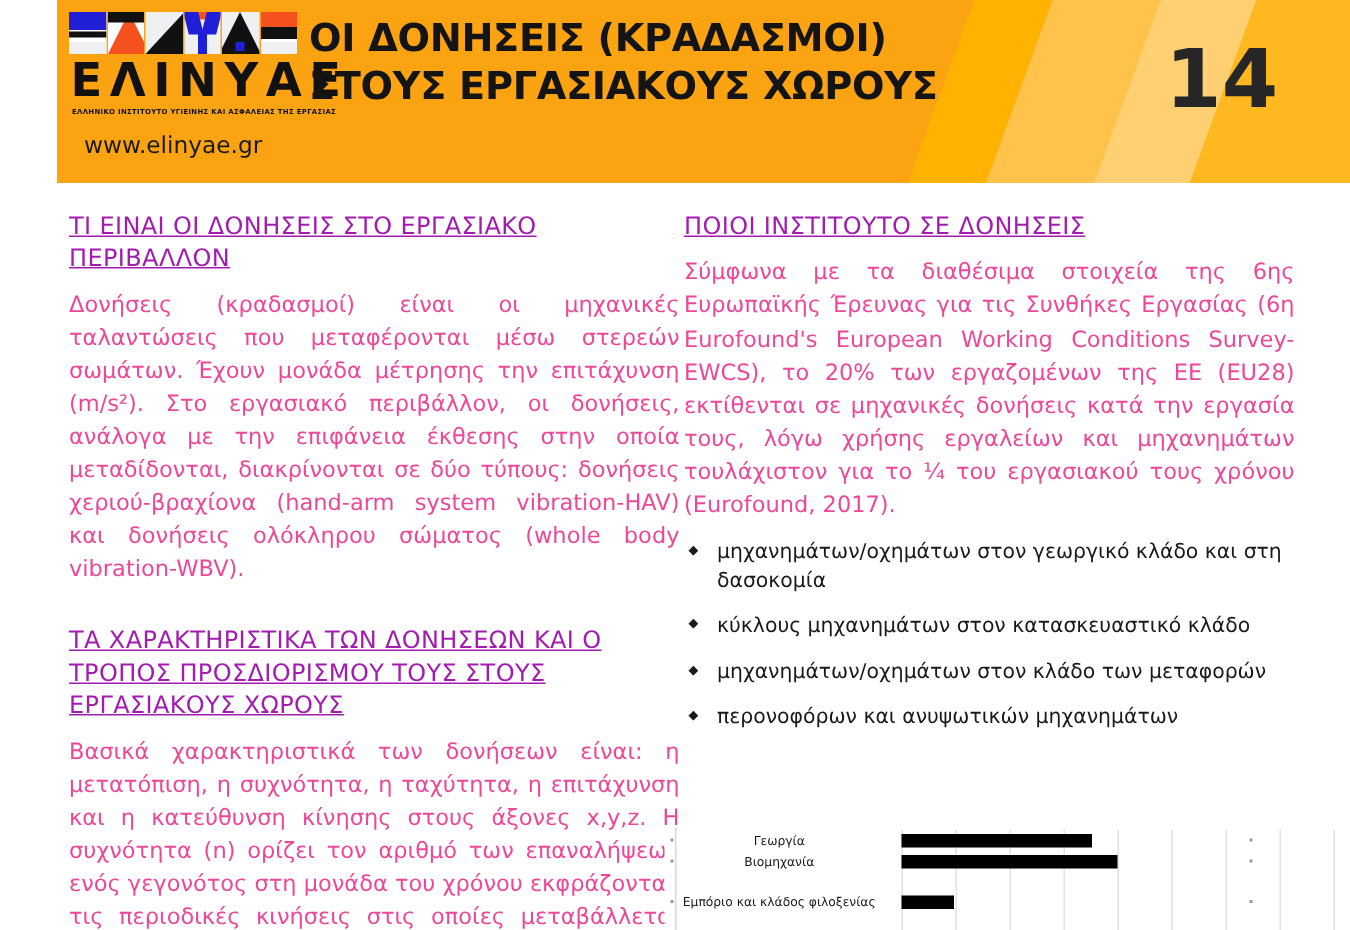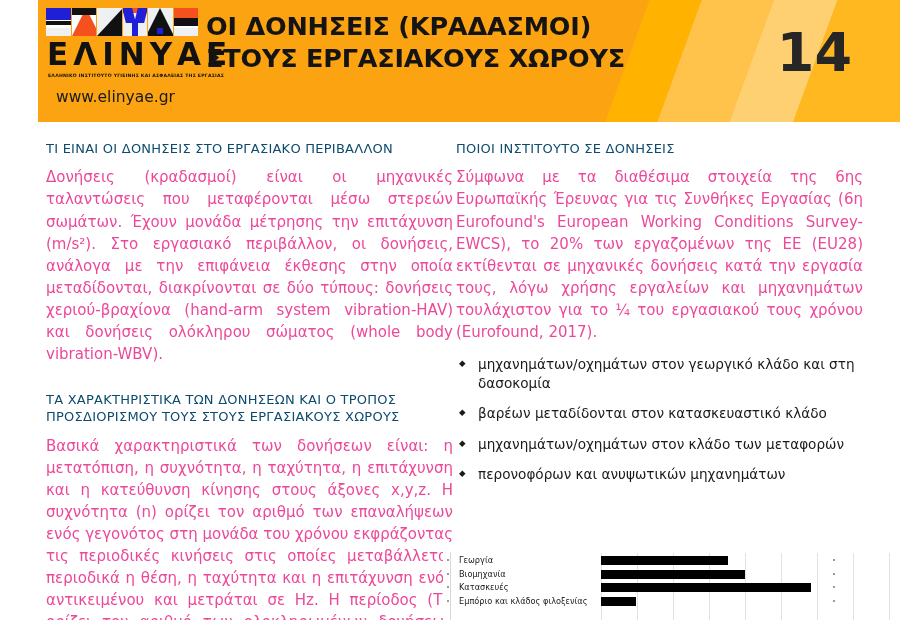--- a/index.html
+++ b/index.html
@@ -165,25 +165,26 @@
   .col {
     position: absolute;
     top: 18px;
     width: 407px;
   }
   .col-left  { left: 46px; }
   .col-right { left: 456px; }
 
   h2.section-heading {
     margin: 0 0 9px 0;
-    font-size: 13px;
+    font-size: 16px;
     font-weight: normal;
-    color: #0c4a6e;
+    color: #a21caf;
     letter-spacing: 0.25px;
     line-height: 1.34;
+    text-decoration: underline;
   }
   h2.section-heading.spaced { margin-top: 26px; }
 
   p.body-text {
     margin: 0 0 12px 0;
     font-size: 15px;
     line-height: 1.47;
     color: #ec4899;
     text-align: justify;
   }
@@ -242,24 +243,24 @@
     background: #e2e2e2;
   }
   .bar-row {
     position: absolute;
     left: 0;
     width: 450px;
     height: 13px;
   }
   .bar-label {
     position: absolute;
-    left: 16px;
+    left: 0;
     top: 0;
     width: 153px;
-    text-align: left;
+    text-align: center;
     font-size: 8.2px;
     line-height: 13px;
     color: #1a1a1a;
     white-space: nowrap;
     overflow: hidden;
   }
   .bar-rect {
     position: absolute;
     left: 158px;
     top: 2px;
@@ -336,21 +337,21 @@
     <p class="body-text">Δονήσεις (κραδασμοί) είναι οι μηχανικές ταλαντώσεις που μεταφέρονται μέσω στερεών σωμάτων. Έχουν μονάδα μέτρησης την επιτάχυνση (m/s²). Στο εργασιακό περιβάλλον, οι δονήσεις, ανάλογα με την επιφάνεια έκθεσης στην οποία μεταδίδονται, διακρίνονται σε δύο τύπους: δονήσεις χεριού-βραχίονα (hand-arm system vibration-HAV) και δονήσεις ολόκληρου σώματος (whole body vibration-WBV).</p>
     <h2 class="section-heading spaced">ΤΑ ΧΑΡΑΚΤΗΡΙΣΤΙΚΑ ΤΩΝ ΔΟΝΗΣΕΩΝ ΚΑΙ Ο ΤΡΟΠΟΣ ΠΡΟΣΔΙΟΡΙΣΜΟΥ ΤΟΥΣ ΣΤΟΥΣ ΕΡΓΑΣΙΑΚΟΥΣ ΧΩΡΟΥΣ</h2>
     <p class="body-text">Βασικά χαρακτηριστικά των δονήσεων είναι: η μετατόπιση, η συχνότητα, η ταχύτητα, η επιτάχυνση και η κατεύθυνση κίνησης στους άξονες x,y,z. Η συχνότητα (n) ορίζει τον αριθμό των επαναλήψεων ενός γεγονότος στη μονάδα του χρόνου εκφράζοντας τις περιοδικές κινήσεις στις οποίες μεταβάλλεται περιοδικά η θέση, η ταχύτητα και η επιτάχυνση ενός αντικειμένου και μετράται σε Hz. Η περίοδος (T), ορίζει τον αριθμό των ολοκληρωμένων δονήσεων στη μονάδα του χρόνου και μετράται σε κύκλους ανά δευτερόλεπτο ή Hertz (Hz). Το μέγεθος της ταλάντωσης προσδιορίζεται ποσοτικά με βάση τη μέγιστη μετατόπιση ή την ταχύτητα, αλλά εκφράζεται συνήθως με βάση την επιτάχυνσή της και ειδικότερα με την ισοδύναμη τιμή της επιτάχυνσης (RMS-Route Mean Square) σε m/sec².</p>
   </div>
 
   <div class="col col-right">
     <h2 class="section-heading">ΠΟΙΟΙ ΙΝΣΤΙΤΟΥΤΟ ΣΕ ΔΟΝΗΣΕΙΣ</h2>
     <p class="body-text">Σύμφωνα με τα διαθέσιμα στοιχεία της 6ης Ευρωπαϊκής Έρευνας για τις Συνθήκες Εργασίας (6η Eurofound's European Working Conditions Survey-EWCS), το 20% των εργαζομένων της ΕΕ (EU28) εκτίθενται σε μηχανικές δονήσεις κατά την εργασία τους, λόγω χρήσης εργαλείων και μηχανημάτων τουλάχιστον για το ¼ του εργασιακού τους χρόνου (Eurofound, 2017).</p>
     <ul class="bullet-list">
         <li>μηχανημάτων/οχημάτων στον γεωργικό κλάδο και στη δασοκομία</li>
-        <li>βαρέων μεταδίδονται στον κατασκευαστικό κλάδο</li>
+        <li>κύκλους μηχανημάτων στον κατασκευαστικό κλάδο</li>
         <li>μηχανημάτων/οχημάτων στον κλάδο των μεταφορών</li>
         <li>περονοφόρων και ανυψωτικών μηχανημάτων</li>
       </ul>
 
   </div>
 </div>
 
 <div class="chart">
   <div class="chart-plot">
       <div class="chart-axis-line"></div>
@@ -368,26 +369,20 @@
         <div class="bar-rect" style="width: 126.72px; background: rgb(0, 0, 0);"></div>
         <div class="tickmark" style="left: 4px; top: 5px;"></div>
         <div class="tickmark" style="left: 390px; top: 5px;"></div>
       </div>
       <div class="bar-row" style="top: 17.6px;">
         <div class="bar-label">Βιομηχανία</div>
         <div class="bar-rect" style="width: 144px; background: rgb(0, 0, 0);"></div>
         <div class="tickmark" style="left: 4px; top: 5px;"></div>
         <div class="tickmark" style="left: 390px; top: 5px;"></div>
       </div>
-      <div class="bar-row" style="top: 31.2px;">
-        <div class="bar-label">Κατασκευές</div>
-        <div class="bar-rect" style="width: 210.24px; background: rgb(0, 0, 0);"></div>
-        <div class="tickmark" style="left: 4px; top: 5px;"></div>
-        <div class="tickmark" style="left: 390px; top: 5px;"></div>
-      </div>
       <div class="bar-row" style="top: 44.8px;">
         <div class="bar-label">Εμπόριο και κλάδος φιλοξενίας</div>
         <div class="bar-rect" style="width: 34.56px; background: rgb(0, 0, 0);"></div>
         <div class="tickmark" style="left: 4px; top: 5px;"></div>
         <div class="tickmark" style="left: 390px; top: 5px;"></div>
       </div>
     </div>
 </div>
 
 </body></html>

